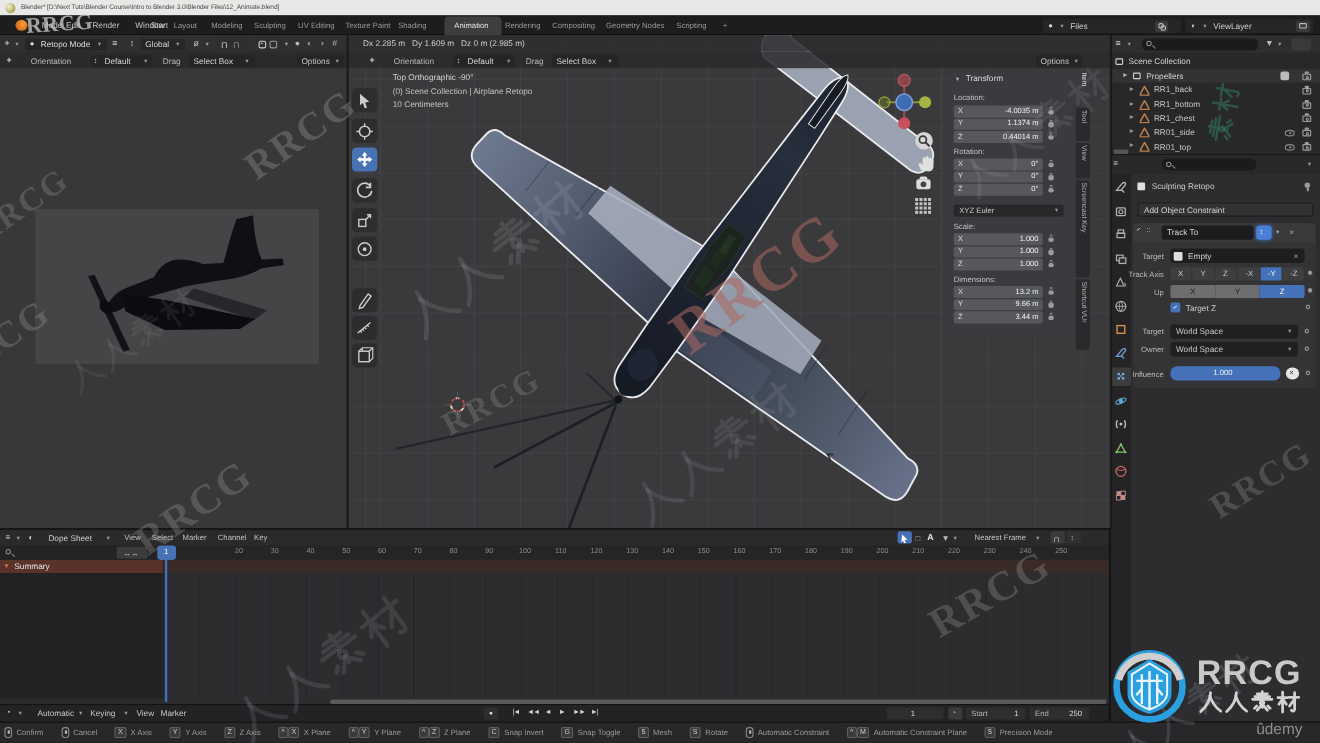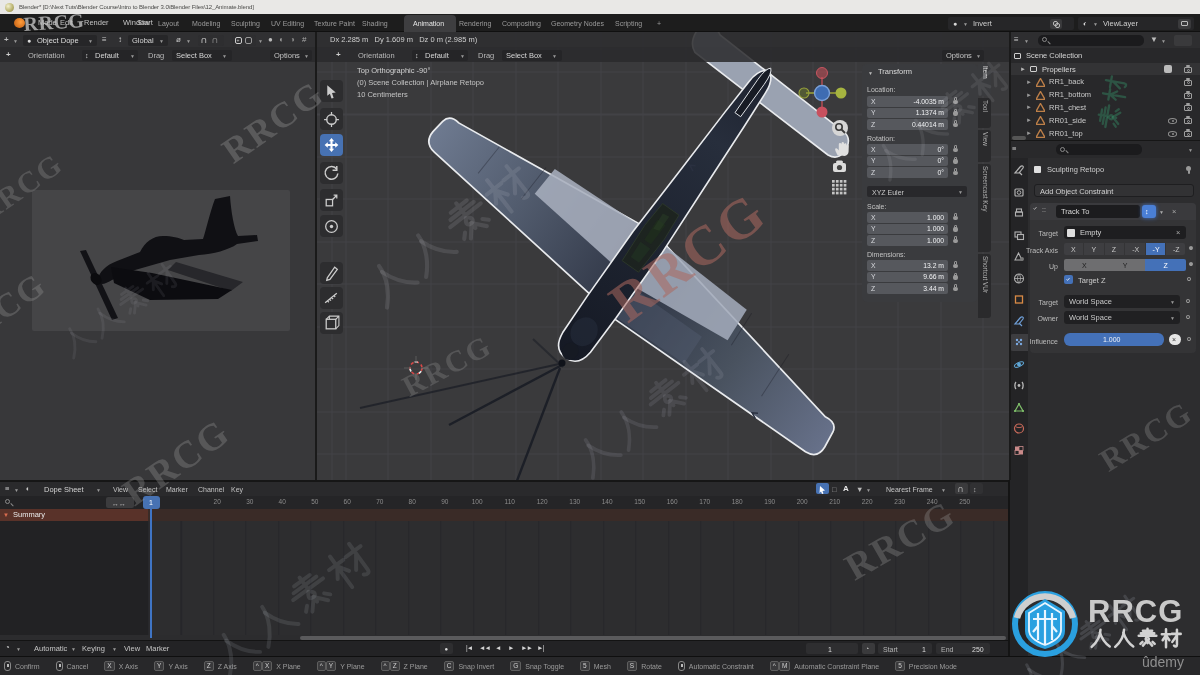--- a/index.html
+++ b/index.html
@@ -63,21 +63,21 @@
 <div class="tx" style="left:314px;top:19.5px;font-size:7px;color:#9b9b9b">Texture Paint</div>
 <div class="tx" style="left:362px;top:19.5px;font-size:7px;color:#9b9b9b">Shading</div>
 <div class="tx" style="left:459px;top:19.5px;font-size:7px;color:#9b9b9b">Rendering</div>
 <div class="tx" style="left:502px;top:19.5px;font-size:7px;color:#9b9b9b">Compositing</div>
 <div class="tx" style="left:551px;top:19.5px;font-size:7px;color:#9b9b9b">Geometry Nodes</div>
 <div class="tx" style="left:615px;top:19.5px;font-size:7px;color:#9b9b9b">Scripting</div>
 <div class="tx" style="left:657px;top:19.5px;font-size:7px;color:#9b9b9b">+</div>
 <div class="fld" style="left:948px;top:17px;width:126px;height:13px;background:#262628"></div>
 <div class="tx" style="left:953px;top:20px;font-size:7px;color:#d8d8d8">●</div>
 <div class="dn" style="left:963px;top:21px">▼</div>
-<div class="tx" style="left:973px;top:20px;font-size:7.5px;color:#cfcfcf">Invert</div>
+<div class="tx" style="left:973px;top:20px;font-size:7.5px;color:#cfcfcf">Files</div>
 <div class="fld" style="left:1050px;top:18.5px;width:12px;height:10px;background:#3a3a3c"></div>
 <div class="fld" style="left:1053px;top:20.5px;width:5px;height:5px;border:1px solid #bbb;background:none"></div>
 <div class="fld" style="left:1055px;top:22.5px;width:5px;height:5px;border:1px solid #bbb;background:none"></div>
 <div class="fld" style="left:1078px;top:17px;width:116px;height:13px;background:#262628"></div>
 <div class="tx" style="left:1083px;top:20px;font-size:7px;color:#d8d8d8">◐</div>
 <div class="dn" style="left:1093px;top:21px">▼</div>
 <div class="tx" style="left:1103px;top:20px;font-size:7.5px;color:#cfcfcf">ViewLayer</div>
 <div class="fld" style="left:1178px;top:18.5px;width:13px;height:10px;background:#3a3a3c"></div>
 <div class="fld" style="left:1181px;top:21px;width:7px;height:5px;border:1px solid #bbb;border-radius:1px;background:none"></div>
 
@@ -156,21 +156,21 @@
 
 <div class="a" style="left:0;top:32px;width:316px;height:15px;background:#303032"></div>
 <div class="a" style="left:0;top:47px;width:316px;height:15px;background:#2b2b2d"></div>
 <div class="a" style="left:316px;top:32px;width:694px;height:15px;background:rgba(46,46,48,0.88)"></div>
 <div class="a" style="left:316px;top:47px;width:694px;height:15px;background:rgba(42,42,44,0.86)"></div>
 
 <div class="tx" style="left:4px;top:36px;font-size:8px;color:#bbb;font-weight:bold">+</div>
 <div class="dn" style="left:13px;top:38px">▼</div>
 <div class="fld" style="left:23px;top:34.5px;width:74px;height:11px;background:#262628"></div>
 <div class="tx" style="left:27px;top:37px;font-size:7px;color:#ddd">●</div>
-<div class="tx" style="left:37px;top:37px;font-size:7.5px;color:#dedede">Object Dope</div>
+<div class="tx" style="left:37px;top:37px;font-size:7.5px;color:#dedede">Retopo Mode</div>
 <div class="dn" style="left:88px;top:38px">▼</div>
 <div class="tx" style="left:102px;top:36px;font-size:8px;color:#c8c8c8">≡</div>
 <div class="tx" style="left:118px;top:36px;font-size:8px;color:#c8c8c8">↕</div>
 <div class="fld" style="left:128px;top:34.5px;width:40px;height:11px;background:#262628"></div>
 <div class="tx" style="left:132px;top:37px;font-size:7.5px;color:#d5d5d5">Global</div>
 <div class="dn" style="left:159px;top:38px">▼</div>
 <div class="tx" style="left:176px;top:36px;font-size:8px;color:#c4c4c4">ø</div>
 <div class="dn" style="left:186px;top:38px">▼</div>
 <div class="fld" style="left:198px;top:34.5px;width:26px;height:11px;background:#2e2e30"></div>
 <div class="tx" style="left:201px;top:36px;font-size:8px;color:#c8c8c8;transform:rotate(180deg)">U</div>

